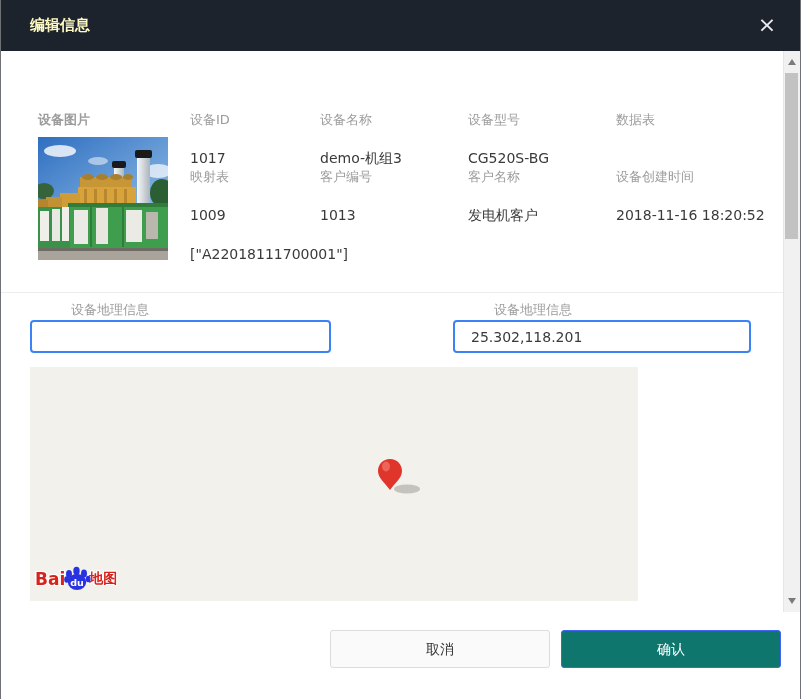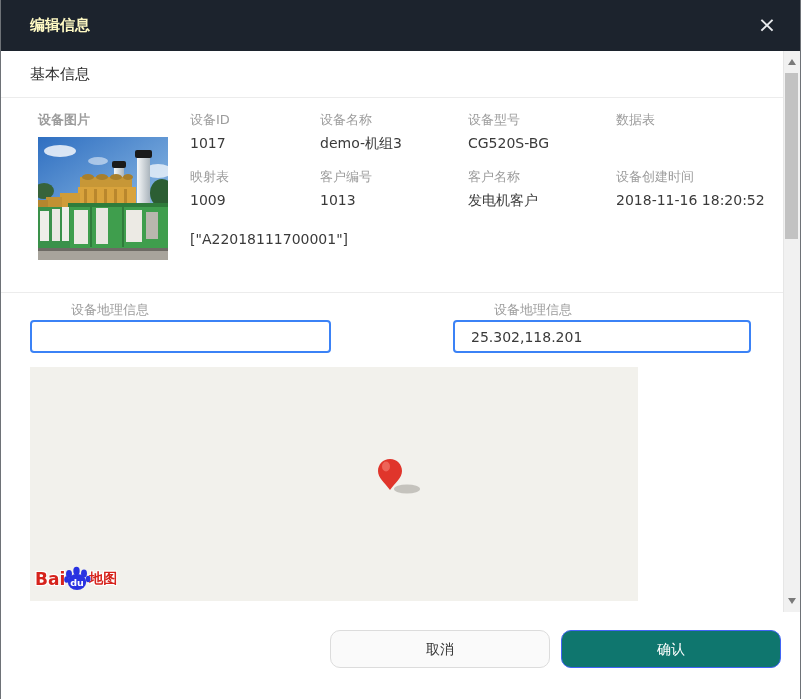--- a/index.html
+++ b/index.html
@@ -17,21 +17,21 @@
   .dlg-close{position:absolute;right:20px;top:11px;width:28px;height:28px;line-height:28px;text-align:center;
     color:#e9ebee;font-size:22px;cursor:pointer;}
 
   
   .section-bar{position:absolute;left:1px;top:51px;width:782px;height:46px;background:#fff;border-bottom:1px solid #ececec;}
   .section-title{position:absolute;left:29px;top:14px;font-size:15px;color:#2b2b2b;}
 
   
   .cell{position:absolute;white-space:nowrap;}
   .cell .lbl{font-size:13px;line-height:16px;color:#9c9c9c;}
-  .cell .val{font-size:14px;line-height:17px;color:#3a3a3a;margin-top:7px;}
+  .cell .val{font-size:14px;line-height:17px;color:#3a3a3a;margin-top:22px;}
   .pos-img-lbl{left:38px;top:112px;font-weight:bold;}
   .pos-c0{left:190px;top:112px;}
   .pos-c1{left:320px;top:112px;}
   .pos-c2{left:468px;top:112px;}
   .pos-c3{left:616px;top:112px;}
   .pos-c4{left:190px;top:169px;}
   .pos-c5{left:320px;top:169px;}
   .pos-c6{left:468px;top:169px;}
   .pos-c7{left:616px;top:169px;}
   .pos-c8{left:190px;top:224px;}
@@ -56,21 +56,21 @@
   .map-pin{position:absolute;left:346px;top:90px;width:50px;height:40px;}
   .baidu-logo{position:absolute;left:5px;bottom:9px;display:flex;align-items:center;height:26px;cursor:pointer;}
   .logo-bai{font-size:17px;font-weight:bold;color:#d6231c;letter-spacing:0px;
     text-shadow:-1px -1px 0 #fff,1px -1px 0 #fff,-1px 1px 0 #fff,1px 1px 0 #fff;}
   .logo-paw{margin:0 -2px 0 -1px;position:relative;top:-1px;}
   .logo-ditu{font-size:14px;font-weight:bold;color:#d6231c;
     text-shadow:-1px -1px 0 #fff,1px -1px 0 #fff,-1px 1px 0 #fff,1px 1px 0 #fff;}
 
   
   .btn{position:absolute;top:630px;height:38px;font-size:14px;text-align:center;line-height:36px;cursor:pointer;
-    box-sizing:border-box;border-radius:10px;}
+    box-sizing:border-box;border-radius:3px;}
   .btn-cancel{left:330px;width:220px;background:#fafafa;border:1px solid #dcdcdc;color:#333;}
   .btn-confirm{left:561px;width:220px;background:#0f766e;border:1px solid #4164f6;color:#fff;}
 
   
   .scroll-track{position:absolute;left:784px;top:51px;width:16px;height:561px;background:#f1f1f1;z-index:55;}
   .scroll-thumb{position:absolute;left:1px;top:22px;width:13px;height:166px;background:#c2c2c2;}
   .scroll-arrow{position:absolute;left:4px;width:0;height:0;border-left:4px solid transparent;border-right:4px solid transparent;}
   .arrow-up{top:8px;border-bottom:6px solid #7a7a7a;}
   .arrow-down{bottom:8px;border-top:6px solid #7a7a7a;}
   .content-edge{position:absolute;left:783px;top:51px;width:1px;height:561px;background:#e6e6e6;}
@@ -81,23 +81,20 @@
 <div class="screen">
 
   <div class="edge edge-left"></div>
   <div class="edge edge-right"></div>
 
   <div class="dlg-header">
     <div class="dlg-title">编辑信息</div>
     <div class="dlg-close">×</div>
   </div>
 
-  <div class="section-bar">
-    <div class="section-title">基本信息</div>
-  </div>
 
   <div class="cell pos-img-lbl">
     <div class="lbl">设备图片</div>
   </div>
   <div class="device-photo">
     <svg width="130" height="123" viewBox="0 0 130 123">
       <defs>
         <linearGradient id="sky" x1="0" y1="0" x2="0.7" y2="1">
           <stop offset="0" stop-color="#2f6fc1"></stop>
             <stop offset="1" stop-color="#9cc6ea"></stop>

